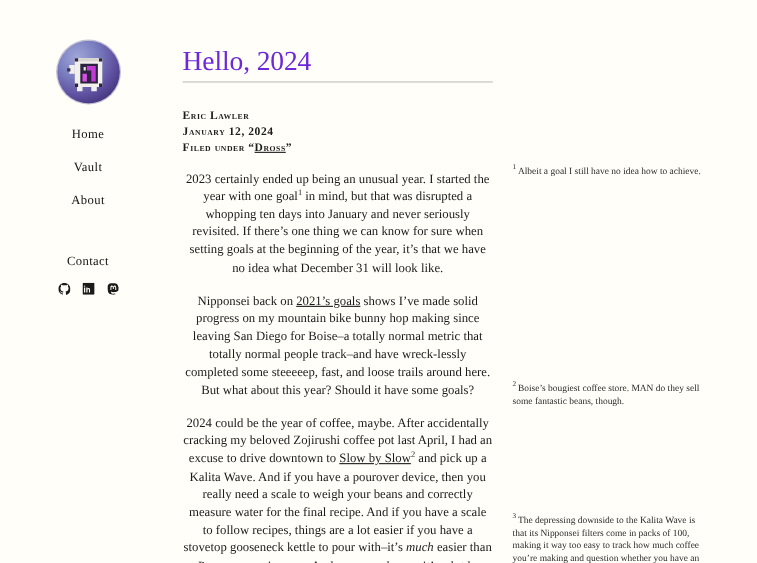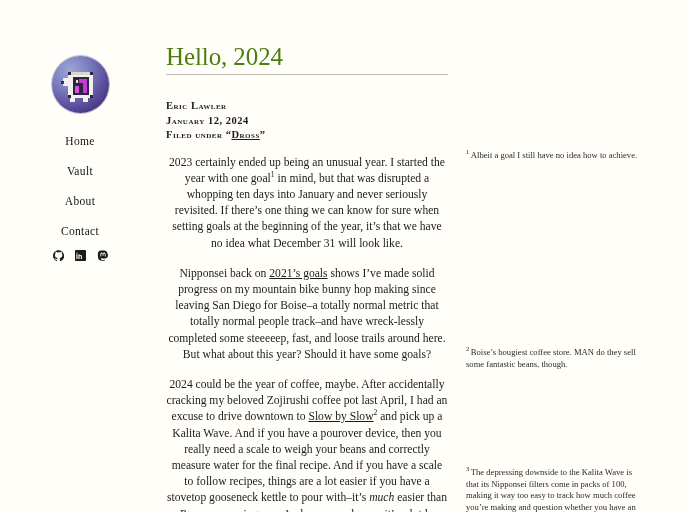--- a/index.html
+++ b/index.html
@@ -25,21 +25,21 @@
   
   .sidebar {
     position: absolute;
     left: 0;
     top: 0;
     width: 160px;
     height: 512px;
     display: flex;
     flex-direction: column;
     align-items: center;
-    padding-top: 56px;
+    padding-top: 37px;
     box-sizing: border-box;
   }
 
   .avatar {
     width: 57px;
     height: 57px;
     border-radius: 50%;
     position: relative;
     overflow: hidden;
     background:
@@ -64,21 +64,21 @@
     display: block;
     font-family: "Liberation Serif", "DejaVu Serif", serif;
     font-size: 11.5px;
     line-height: 1;
     color: #141414;
     letter-spacing: 0.35px;
     margin-bottom: 18.5px;
     text-decoration: none;
     cursor: pointer;
   }
-  .nav-item:last-child { margin-bottom: 0; }
+  .nav-item:last-child { margin-bottom: 0; margin-top: 26px; }
 
   .social-row {
     margin-top: 12px;
     display: flex;
     align-items: center;
     justify-content: center;
     gap: 11px;
   }
   .social-icon {
     width: 11px;
@@ -98,21 +98,21 @@
     padding-top: 44px;
     box-sizing: border-box;
   }
 
   .post-title {
     font-family: "Liberation Serif", "DejaVu Serif", serif;
     font-size: 25px;
     font-weight: 400;
     line-height: 1.04;
     margin: 0;
-    color: #4d7c0f;
+    color: #6d28d9;
     letter-spacing: -0.1px;
   }
   .title-rule {
     border: 0;
     border-top: 0.7px solid #bfbdb6;
     margin: 4px 0 0 0;
     width: 100%;
   }
 
   .byline {

